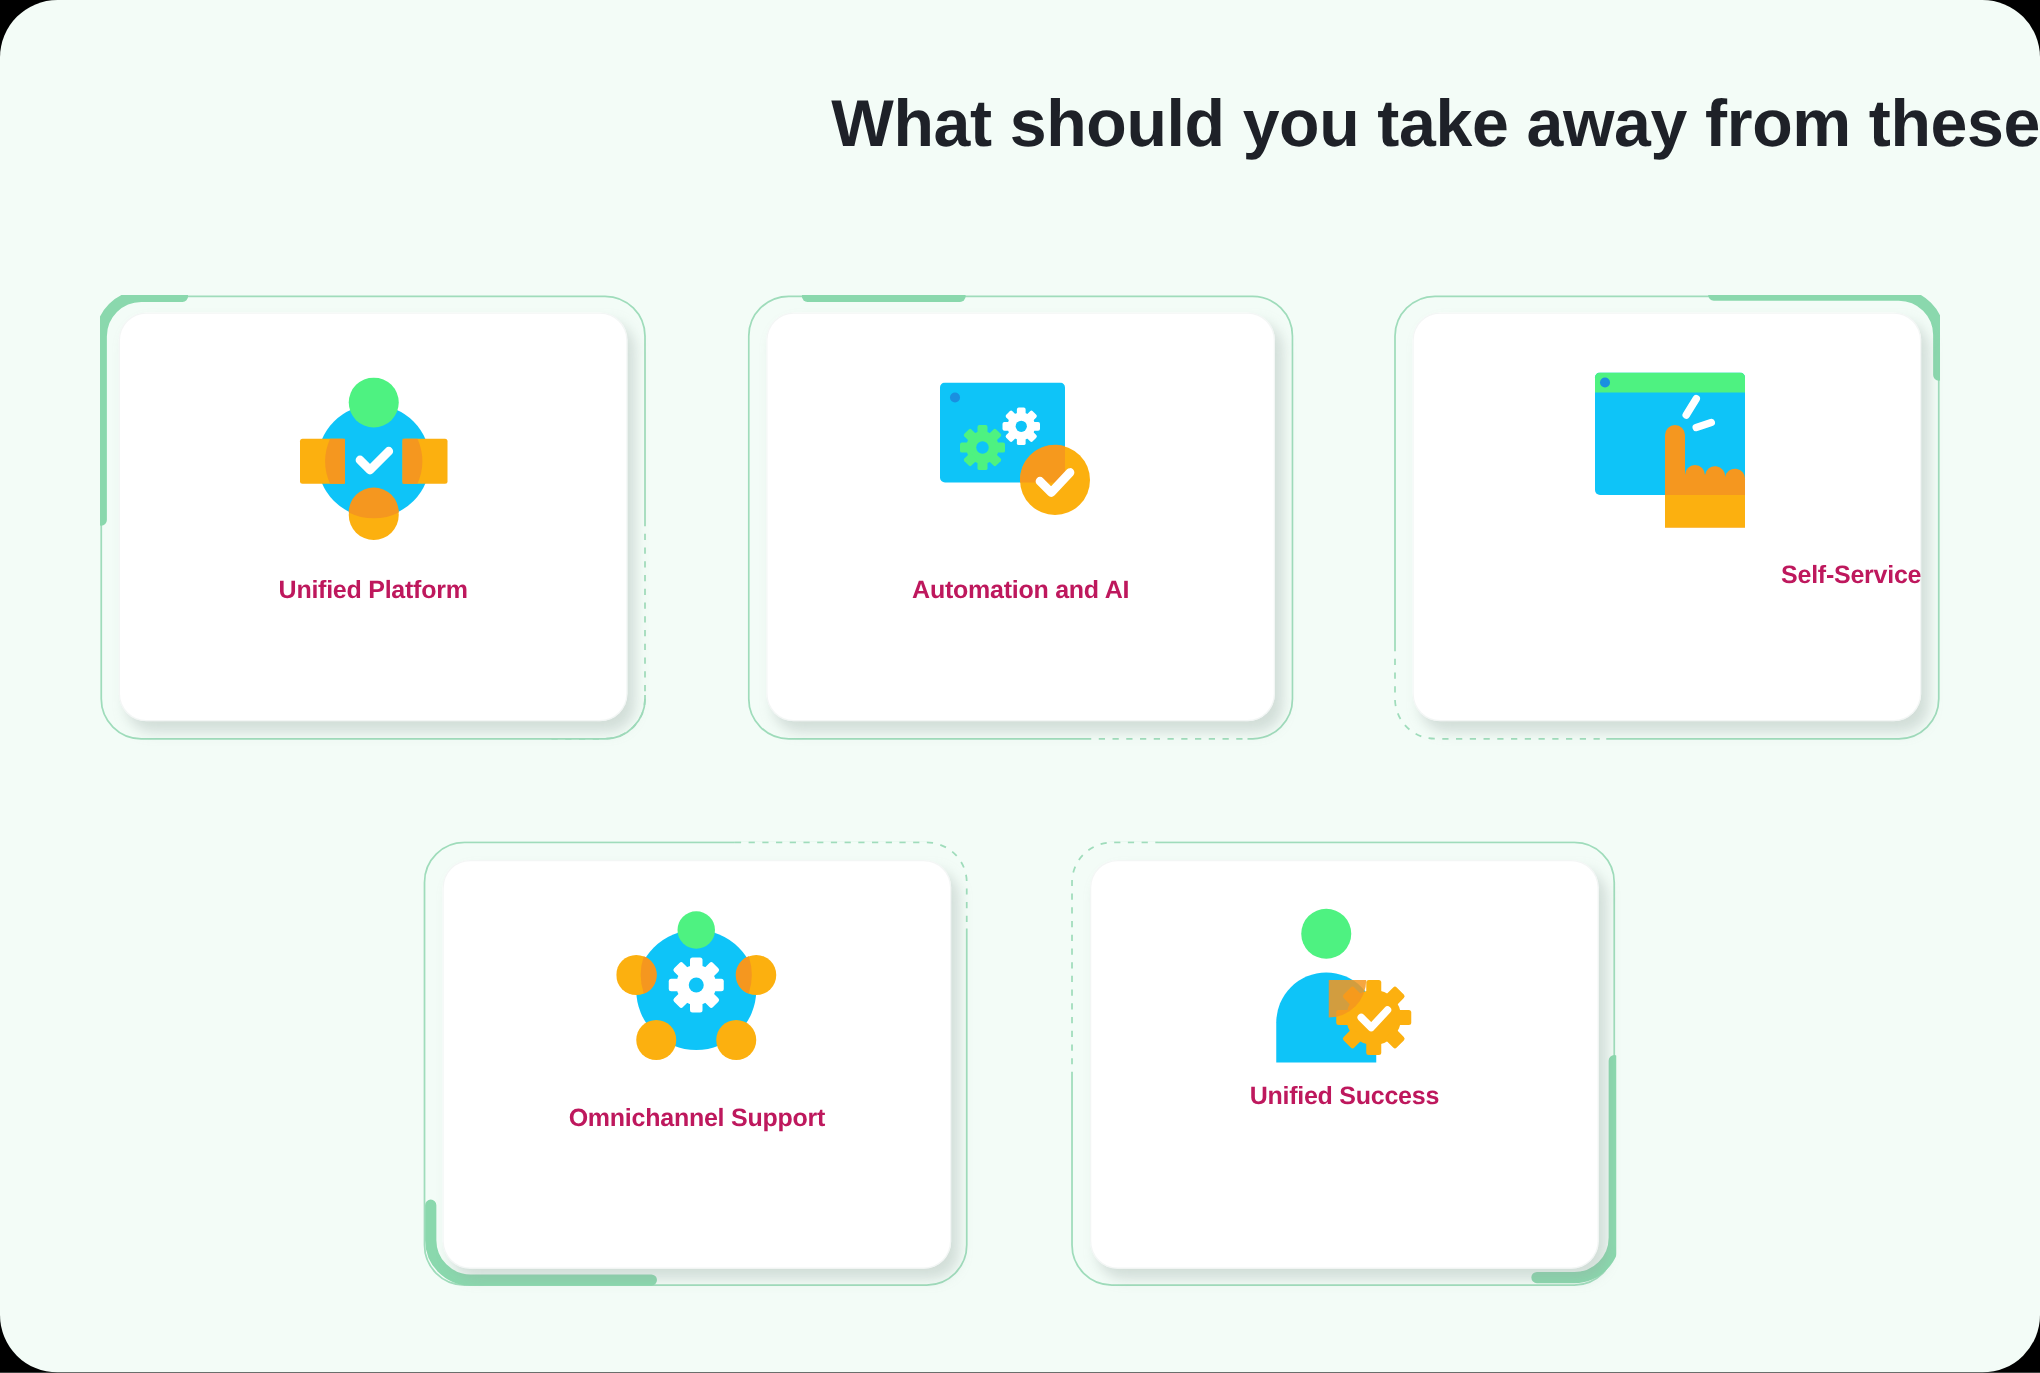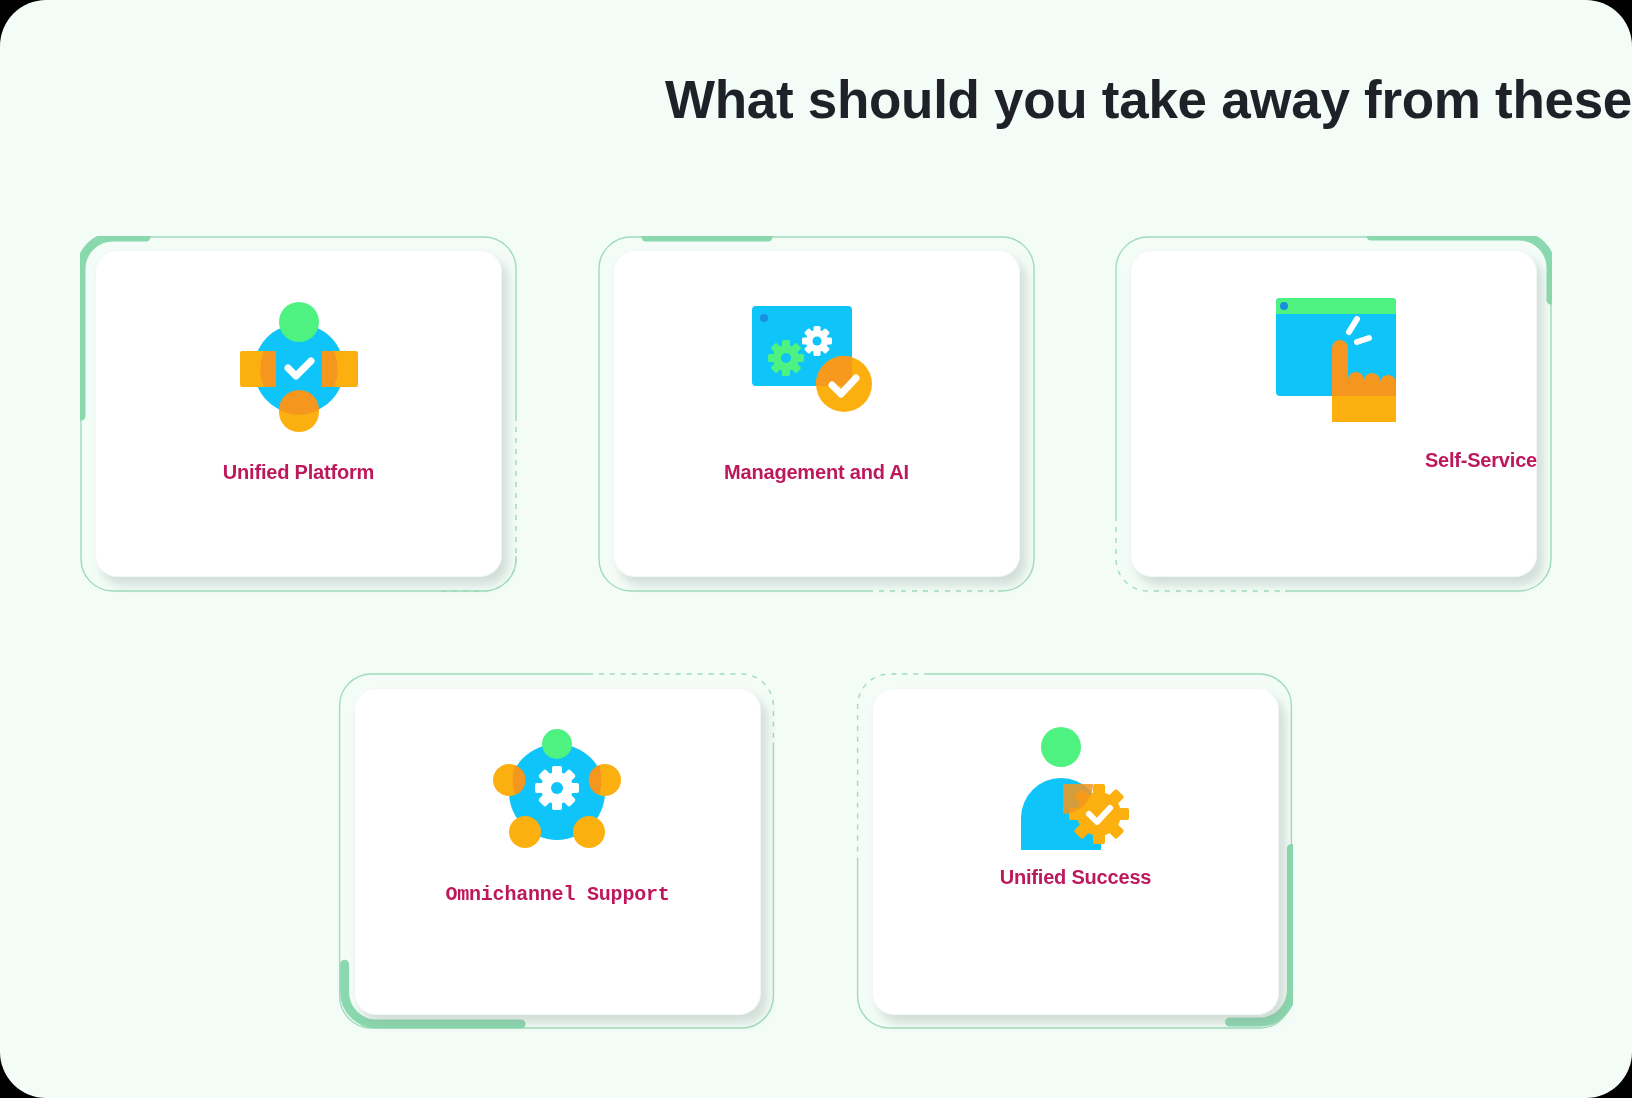--- a/index.html
+++ b/index.html
@@ -91,21 +91,21 @@
               <rect x="8" y="-3.5" width="7" height="7" rx="1.5"></rect>
             </g>
           <circle r="4.5" fill="#0ec4f8"></circle>
         </g>
         <circle cx="92" cy="78" r="28" fill="#fcb00f"></circle>
         <path d="M64 78 A28 28 0 0 1 100 51 L100 80 L64 80Z" fill="#f5971f" opacity="0.9"></path>
         <circle cx="92" cy="78" r="28" fill="none"></circle>
         <path d="M80 79 L89 88 L104 72" fill="none" stroke="#fff" stroke-width="7" stroke-linecap="round" stroke-linejoin="round"></path>
       </svg>
       <div class="label" style="top:200px;">
-        <span>Management and AI</span>
+        <span>Automation and AI</span>
       </div>
     </div>
   </div>
 
   <div class="card" style="left:1115px; top:236px;">
     <svg class="frame" viewBox="0 0 437 356" width="437" height="356">
       <rect x="1" y="1" width="435" height="354" rx="32" fill="none" stroke="#9fdcbb" stroke-width="1.4"></rect>
       <path d="M1 280 L1 323 A32 32 0 0 0 33 355 L170 355" fill="none" stroke="#f3fcf7" stroke-width="3"></path>
       <path d="M1 280 L1 323 A32 32 0 0 0 33 355 L170 355" fill="none" stroke="#9fdcbb" stroke-width="1.4" stroke-dasharray="5 6"></path>
       <path d="M256 0 L404 0 A32 32 0 0 1 436 32 L436 64" fill="none" stroke="#8ad8ad" stroke-width="9" stroke-linecap="round"></path>
@@ -153,21 +153,21 @@
             </g>
           <g transform="rotate(45)">
               <rect x="-5" y="-22" width="10" height="10" rx="2"></rect>
               <rect x="-5" y="12" width="10" height="10" rx="2"></rect>
              <rect x="-22" y="-5" width="10" height="10" rx="2"></rect>
               <rect x="12" y="-5" width="10" height="10" rx="2"></rect>
             </g>
           <circle r="6" fill="#0ec4f8"></circle>
         </g>
       </svg>
-      <div class="label" style="top:185px;font-family:Liberation Mono, monospace;">
+      <div class="label" style="top:185px;">
         <span>Omnichannel Support</span>
       </div>
     </div>
   </div>
 
   <div class="card" style="left:856px; top:673px;">
     <svg class="frame" viewBox="0 0 437 357" width="437" height="357">
       <rect x="1" y="1" width="435" height="355" rx="32" fill="none" stroke="#9fdcbb" stroke-width="1.4"></rect>
       <path d="M1 190 L1 33 A32 32 0 0 1 33 1 L70 1" fill="none" stroke="#f3fcf7" stroke-width="3"></path>
       <path d="M1 190 L1 33 A32 32 0 0 1 33 1 L70 1" fill="none" stroke="#9fdcbb" stroke-width="1.4" stroke-dasharray="5 6"></path>

